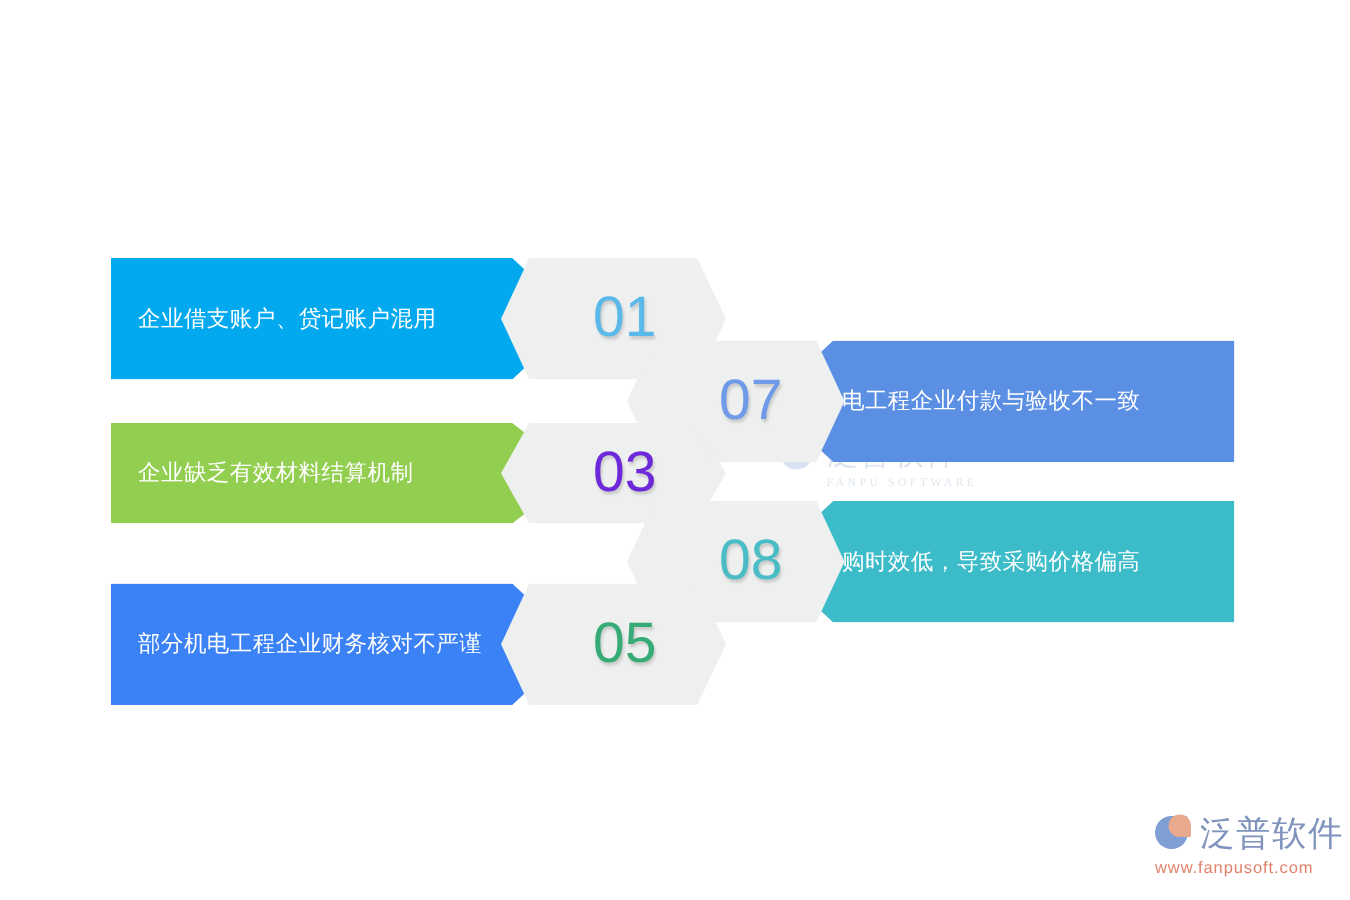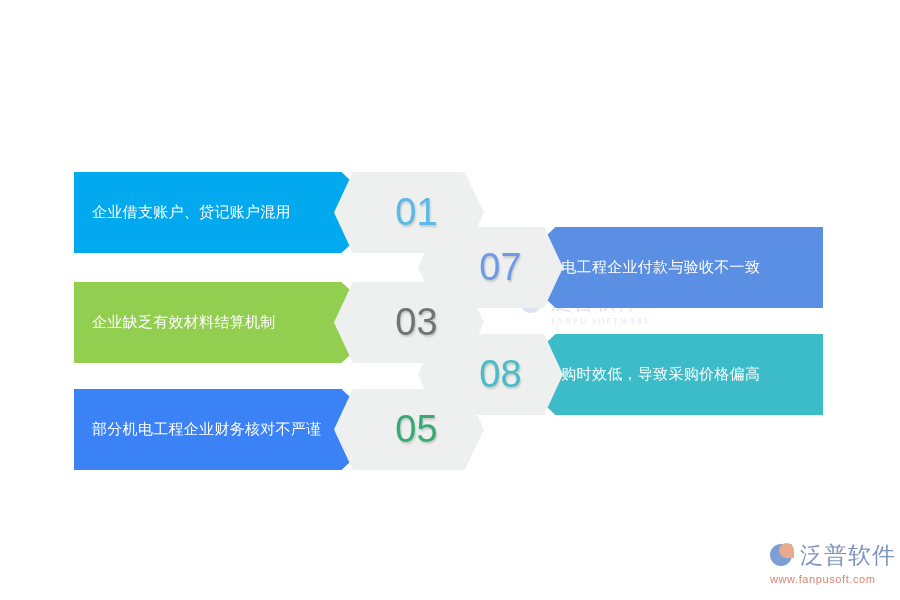--- a/index.html
+++ b/index.html
@@ -176,27 +176,27 @@
   <div class="row right" style="left:437px; top:227px; width:386px; height:81px;">
     <div class="bar" style="width:311px; background:#5b8fe3;
                 clip-path: polygon(14% 0%, 100% 0%, 100% 100%, 14% 100%, 0% 50%);">
       <span class="bar-text">机电工程企业付款与验收不一致</span>
     </div>
     <div class="hex" style="left:-19px; width:145px;">
       <span class="hex-num" style="color:#6e9ae8;">07</span>
     </div>
   </div>
 
-  <div class="row left" style="left:74px; top:282px; width:386px; height:81px;text-align:right;">
+  <div class="row left" style="left:74px; top:282px; width:386px; height:67px;text-align:right;">
     <div class="bar" style="width:311px; background:#92ce4f;
                 clip-path: polygon(0% 0%, 86% 0%, 100% 50%, 86% 100%, 0% 100%);">
       <span class="bar-text">企业缺乏有效材料结算机制</span>
     </div>
     <div class="hex" style="left:260px; width:145px;">
-      <span class="hex-num" style="color:#737373;">03</span>
+      <span class="hex-num" style="color:#6d28d9;">03</span>
     </div>
     <div class="hex-tail" style="left:386px; width:24px; clip-path: polygon(0% 0%, 20% 0%, 100% 50%, 20% 100%, 0% 100%, 78% 50%);"></div>
   </div>
 
   <div class="row right" style="left:437px; top:334px; width:386px; height:81px;">
     <div class="bar" style="width:311px; background:#3cbcc8;
                 clip-path: polygon(14% 0%, 100% 0%, 100% 100%, 14% 100%, 0% 50%);">
       <span class="bar-text">采购时效低，导致采购价格偏高</span>
     </div>
     <div class="hex" style="left:-19px; width:145px;">

